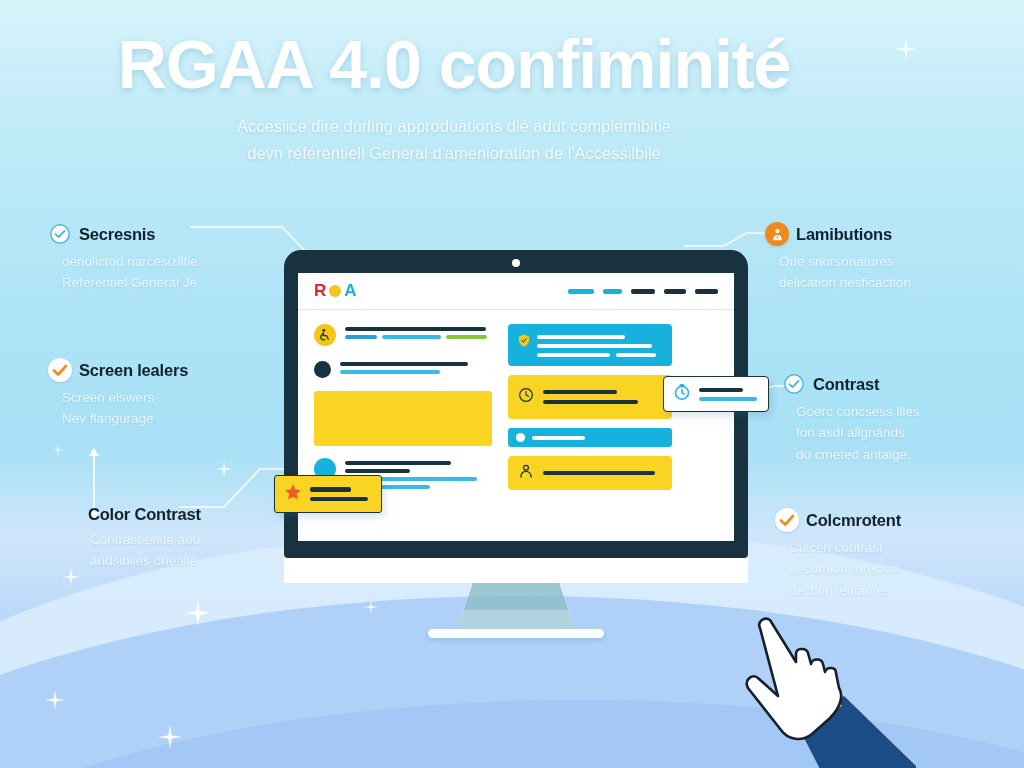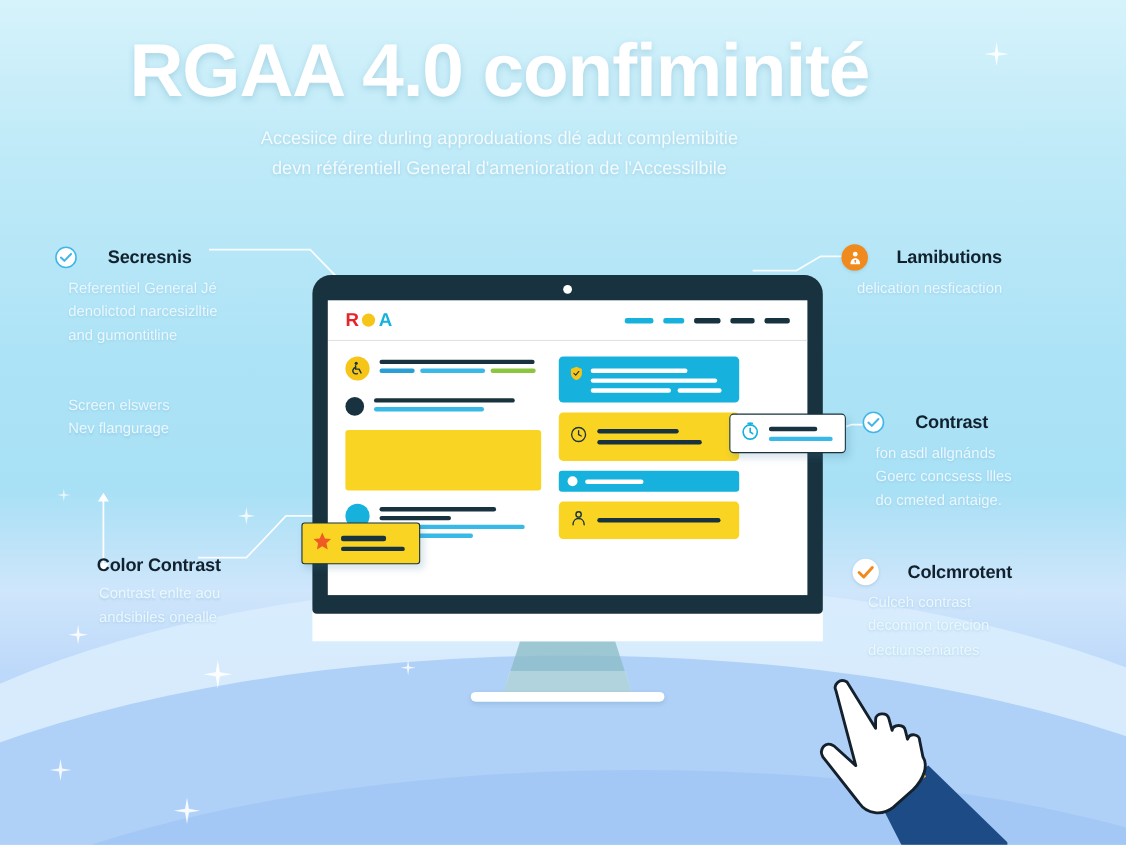--- a/index.html
+++ b/index.html
@@ -36,21 +36,21 @@
     line-height:1.08;
   }
   .subtitle {
     margin-top:12px; font-size:16.5px; color:#f2fbff; line-height:1.62;
     font-weight:500; text-shadow:0 1px 3px rgba(90,155,185,.30);
   }
 
   
   .note { position:absolute; width:225px; }
   .note.right { text-align:left; }
-  .note-head { display:flex; align-items:center; gap:26px; margin-bottom:5px; }
+  .note-head { display:flex; align-items:center; gap:7px; margin-bottom:5px; }
   .note-title { font-size:16.5px; font-weight:bold; color:#12212e; letter-spacing:-.2px; }
   .note-body {
     font-size:13.5px; line-height:1.58; color:#eaf7ff; font-weight:500;
     text-shadow:0 1px 2px rgba(95,160,190,.28); padding-left:2px;
   }
   .note.indent .note-body { padding-left:14px; }
   .badge-ico {
     width:24px; height:24px; border-radius:50%; flex:0 0 24px;
     display:flex; align-items:center; justify-content:center;
     background:#ffffff; box-shadow:0 1px 3px rgba(60,120,150,.22);
@@ -240,27 +240,34 @@
     <span class="badge-ico flat">
       <svg width="22" height="22" viewBox="0 0 24 24">
         <circle cx="12" cy="12" r="10.5" fill="#ffffff"></circle>
         <circle cx="12" cy="12" r="10" fill="none" stroke="#3fb6e8" stroke-width="1.6"></circle>
         <path d="M7 12.2 L10.4 15.4 L17 8.6" stroke="#3fb6e8" stroke-width="2" fill="none" stroke-linecap="round" stroke-linejoin="round"></path>
       </svg>
     </span>
     <span class="note-title">Secresnis</span>
   </div>
   <div class="note-body">
+    <div>denolictod narcesizlltie</div>
     <div>Referentiel General Jé</div>
-    <div>denolictod narcesizlltie</div>
-    <div>and gumontitline</div>
   </div>
 </div>
 
 <div class="note indent" style="left:48px;top:358px;">
+  <div class="note-head">
+    <span class="badge-ico">
+      <svg width="18" height="18" viewBox="0 0 24 24">
+        <path d="M4 12.6 L9.6 18 L20 6.6" stroke="#f08a1c" stroke-width="3.6" fill="none" stroke-linecap="round" stroke-linejoin="round"></path>
+      </svg>
+    </span>
+    <span class="note-title">Screen lealers</span>
+  </div>
   <div class="note-body">
     <div>Screen elswers</div>
     <div>Nev flangurage</div>
   </div>
 </div>
 
 <div class="note" style="left:88px;top:505px;width:200px;">
   <div class="note-head">
     <span class="note-title">Color Contrast</span>
   </div>
@@ -275,38 +282,39 @@
     <span class="badge-ico orange-fill">
       <svg width="15" height="15" viewBox="0 0 24 24">
         <circle cx="12" cy="6.5" r="3.4" fill="#ffffff"></circle>
         <path d="M5 21 C5 15.6 8.2 12.6 12 12.6 C15.8 12.6 19 15.6 19 21 Z" fill="#ffffff"></path>
         <rect x="11" y="14.5" width="2" height="4.6" rx="1" fill="#f08a1c"></rect>
       </svg>
     </span>
     <span class="note-title">Lamibutions</span>
   </div>
   <div class="note-body">
+    <div>Oue snorsonatures</div>
     <div>delication nesficaction</div>
   </div>
 </div>
 
 <div class="note right indent" style="left:782px;top:372px;">
   <div class="note-head">
     <span class="badge-ico flat">
       <svg width="22" height="22" viewBox="0 0 24 24">
         <circle cx="12" cy="12" r="10.5" fill="#ffffff"></circle>
         <circle cx="12" cy="12" r="10" fill="none" stroke="#3fb6e8" stroke-width="1.6"></circle>
         <path d="M7 12.2 L10.4 15.4 L17 8.6" stroke="#3fb6e8" stroke-width="2" fill="none" stroke-linecap="round" stroke-linejoin="round"></path>
       </svg>
     </span>
     <span class="note-title">Contrast</span>
   </div>
   <div class="note-body">
+    <div>Goerc concsess llles</div>
     <div>fon asdl allgnánds</div>
-    <div>Goerc concsess llles</div>
     <div>do cmeted antaige.</div>
   </div>
 </div>
 
 <div class="note right indent" style="left:775px;top:508px;">
   <div class="note-head">
     <span class="badge-ico">
       <svg width="18" height="18" viewBox="0 0 24 24">
         <path d="M4 12.6 L9.6 18 L20 6.6" stroke="#f08a1c" stroke-width="3.6" fill="none" stroke-linecap="round" stroke-linejoin="round"></path>
       </svg>

